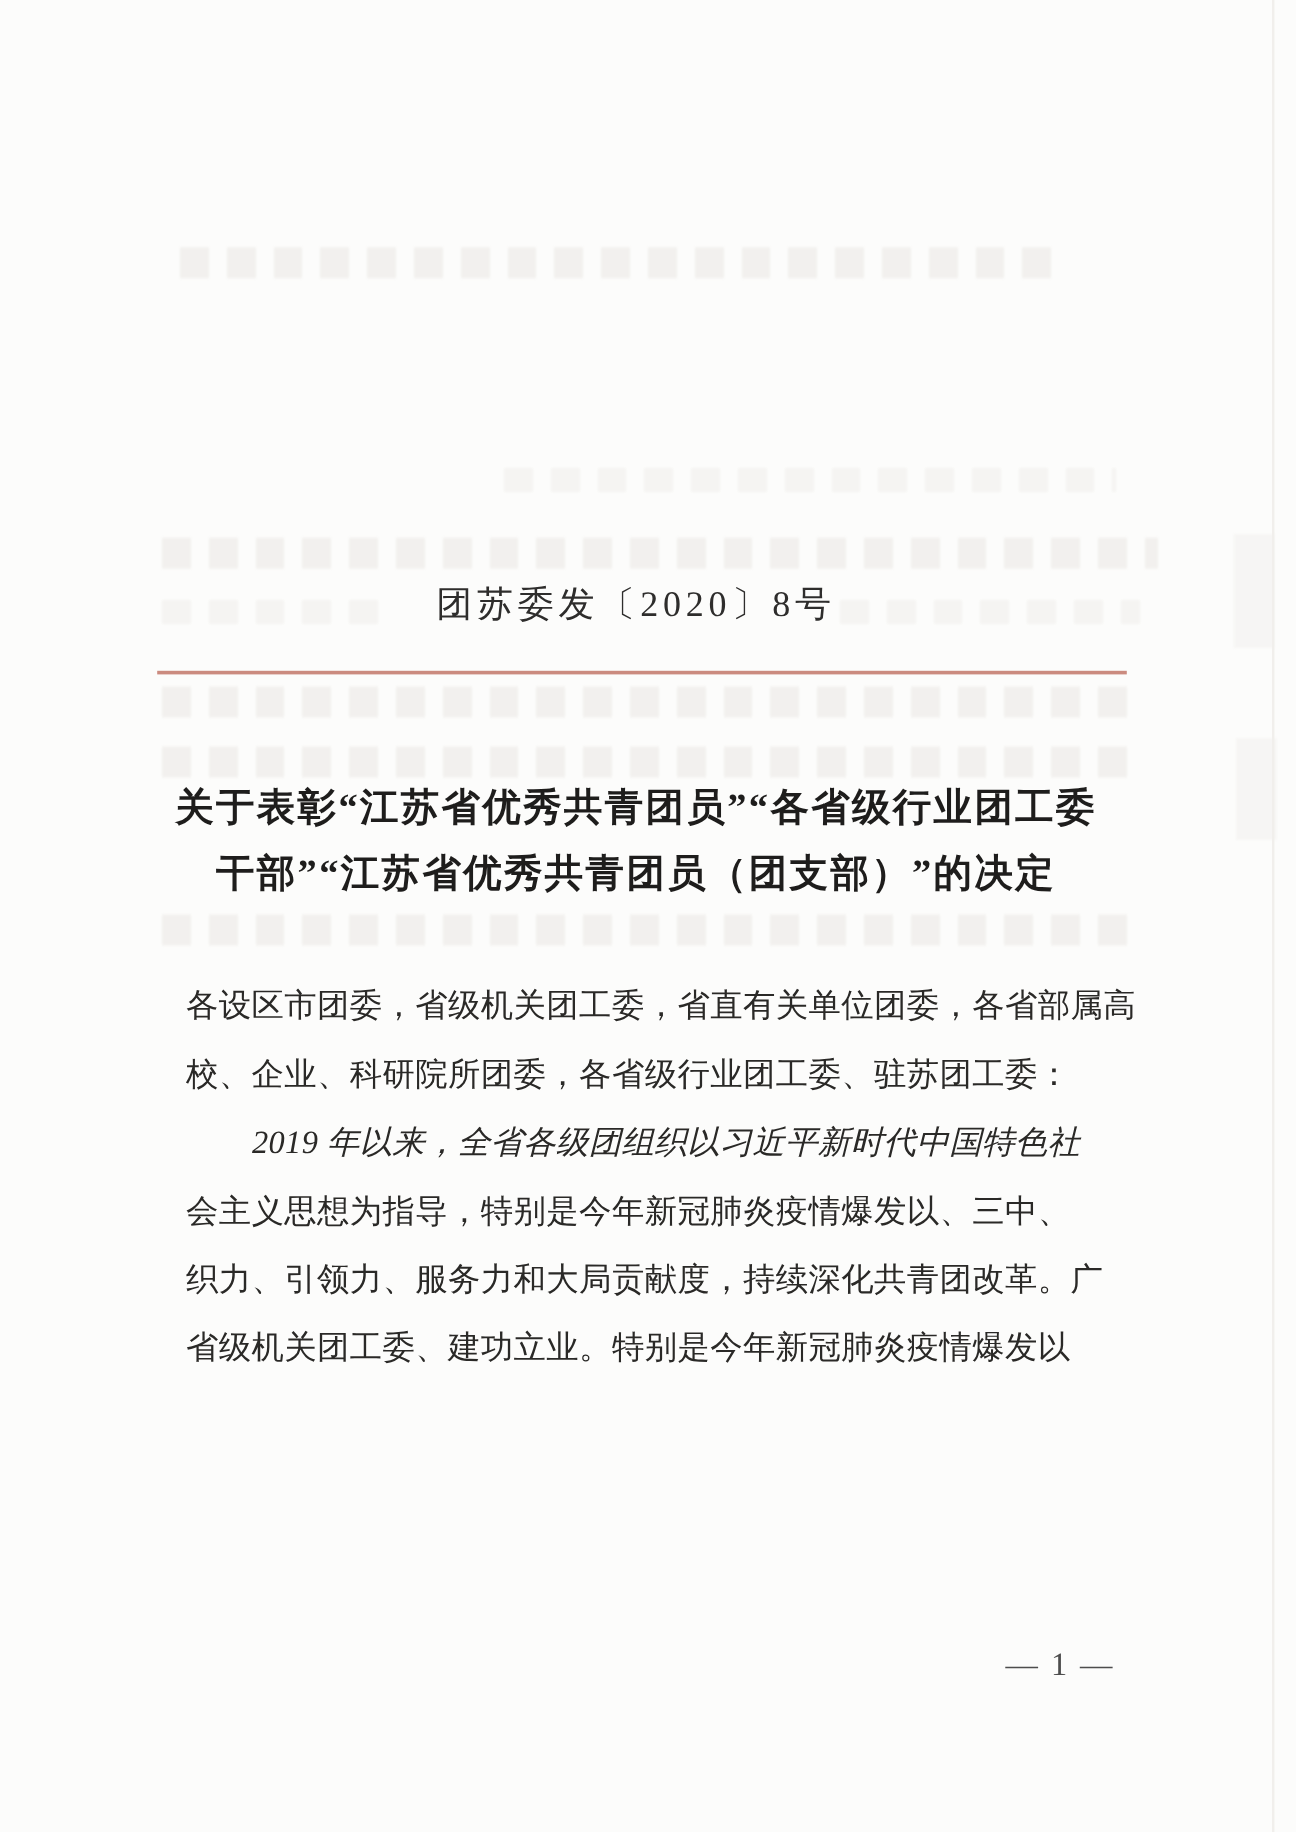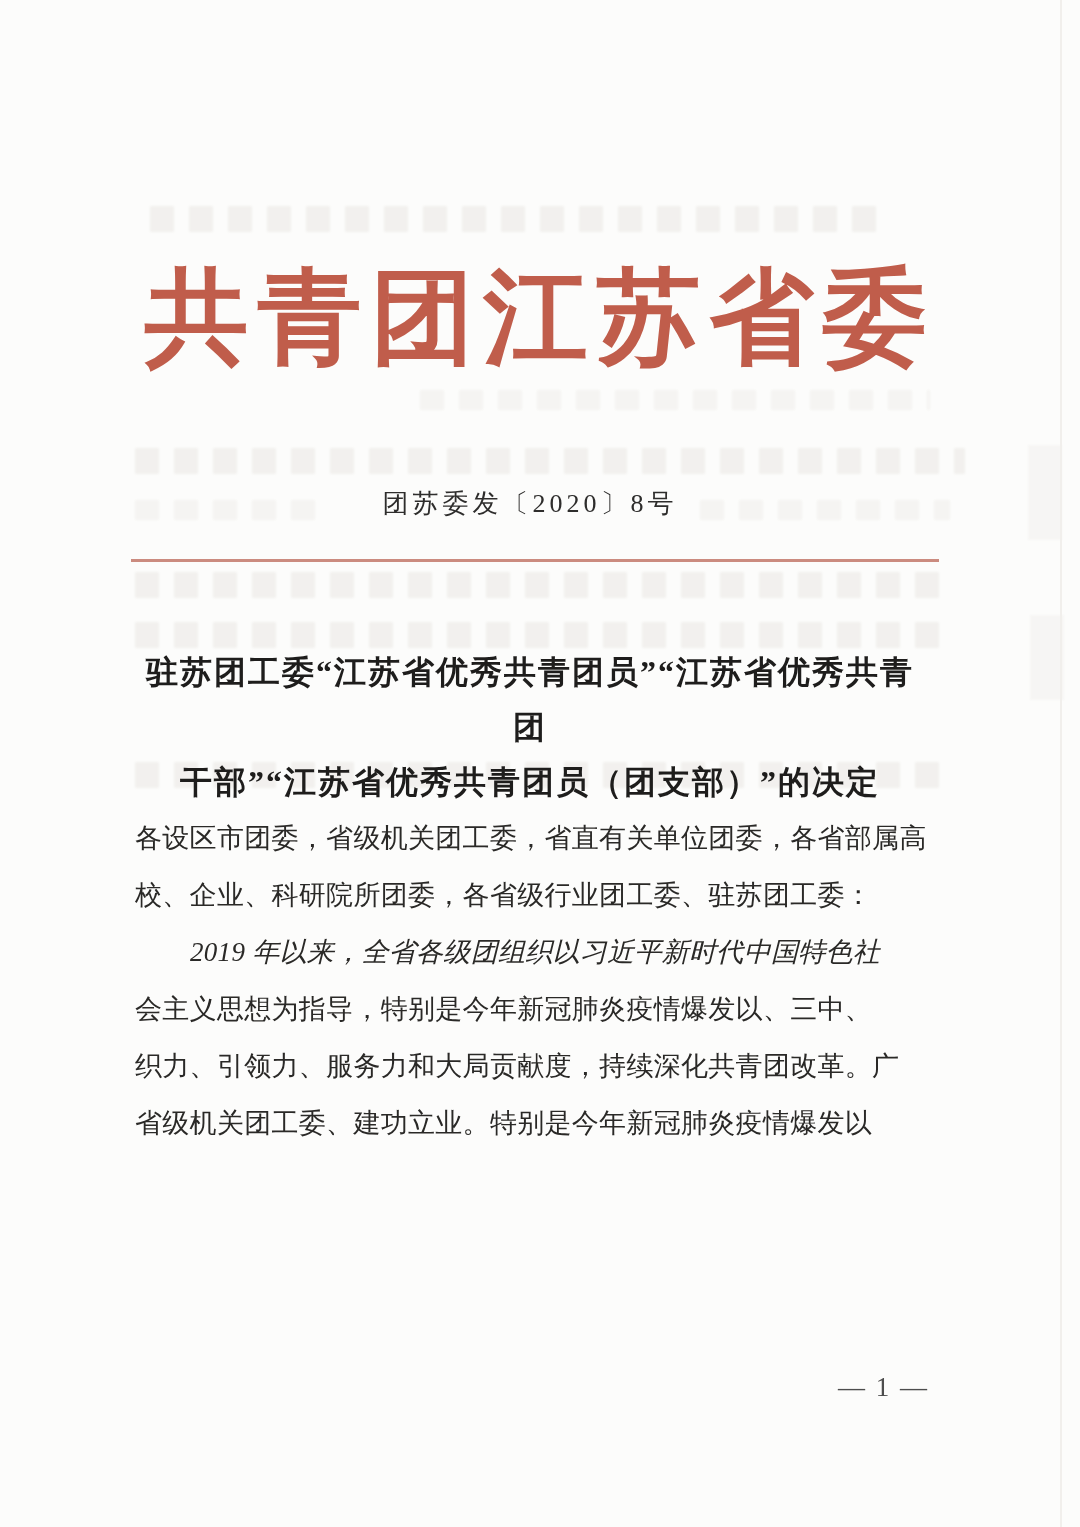--- a/index.html
+++ b/index.html
@@ -42,21 +42,21 @@
     letter-spacing: 9px;
     white-space: nowrap;
     color: var(--masthead-red, #c05d4b);
   }
 
   .docnum {
     position: absolute;
     top: 484px; left: 135px;
     width: 790px;
     text-align: center;
-    font-size: 26px;
+    font-size: 30px;
     line-height: 40px;
     letter-spacing: 4px;
     color: #2e2d2c;
   }
 
   .redline {
     position: absolute;
     top: 559px; left: 131px;
     width: 808px; height: 3px;
     background: var(--rule-red, #cb8b7f);
@@ -80,20 +80,21 @@
     top: 810px; left: 135px;
     width: 790px;
     font-size: 27px;
     color: var(--body-text, #2a2927);
     letter-spacing: 0.3px;
   }
   .body-text .line {
     height: 57px;
     line-height: 57px;
     white-space: nowrap;
+    margin-left: 20px;
   }
   .body-text .line.indent { padding-left: 55px; font-style: italic; }
 
   .pagenum {
     position: absolute;
     top: 1372px; left: 838px;
     font-size: 27px;
     line-height: 30px;
     letter-spacing: 2px;
     color: #4d4d4d;
@@ -110,28 +111,27 @@
   <div class="ghost" style="left:135px; top:448px; width:830px;"></div>
   <div class="ghost small" style="left:135px; top:500px; width:180px;"></div>
   <div class="ghost small" style="left:700px; top:500px; width:250px;"></div>
   <div class="ghost" style="left:135px; top:572px; width:810px;"></div>
   <div class="ghost" style="left:135px; top:622px; width:815px;"></div>
   <div class="ghost" style="left:135px; top:762px; width:815px;"></div>
   <div class="ghost block" style="left:1028px; top:445px; height:95px;"></div>
   <div class="ghost block" style="left:1030px; top:615px; height:85px;"></div>
   <div class="scan-edge"></div>
 
-  <div class="masthead">共青团江苏省委</div>
 
   <div class="docnum">团苏委发〔2020〕8号</div>
 
   <div class="redline"></div>
 
   <h1 class="doc-title">
-    <div>驻苏团工委“江苏省优秀共青团员”“江苏省优秀共青团</div>
+    <div>关于表彰“江苏省优秀共青团员”“各省级行业团工委</div>
     <div>干部”“江苏省优秀共青团员（团支部）”的决定</div>
   </h1>
 
   <div class="body-text">
     <div class="line">各设区市团委，省级机关团工委，省直有关单位团委，各省部属高</div>
     <div class="line">校、企业、科研院所团委，各省级行业团工委、驻苏团工委：</div>
     <div class="line indent">2019 年以来，全省各级团组织以习近平新时代中国特色社</div>
     <div class="line">会主义思想为指导，特别是今年新冠肺炎疫情爆发以、三中、</div>
     <div class="line">织力、引领力、服务力和大局贡献度，持续深化共青团改革。广</div>
     <div class="line">省级机关团工委、建功立业。特别是今年新冠肺炎疫情爆发以</div>

